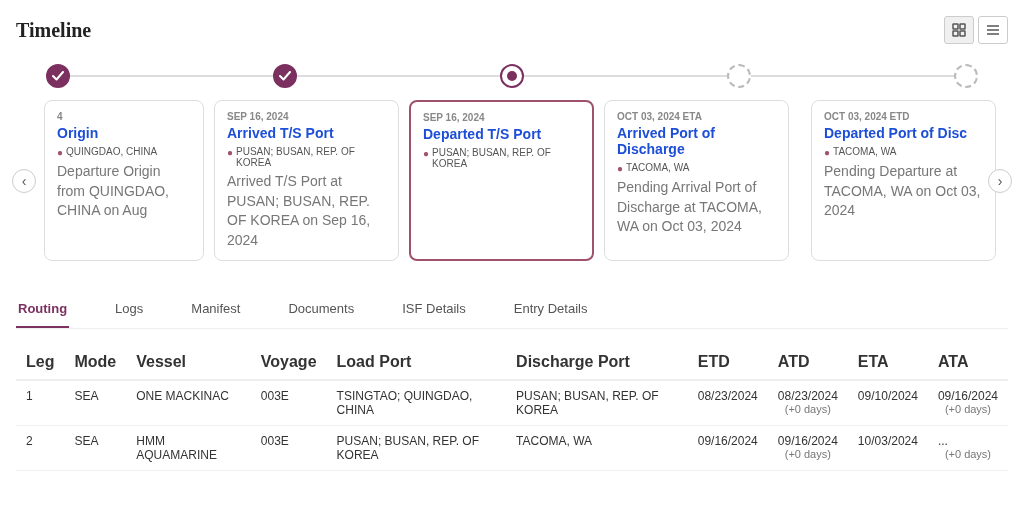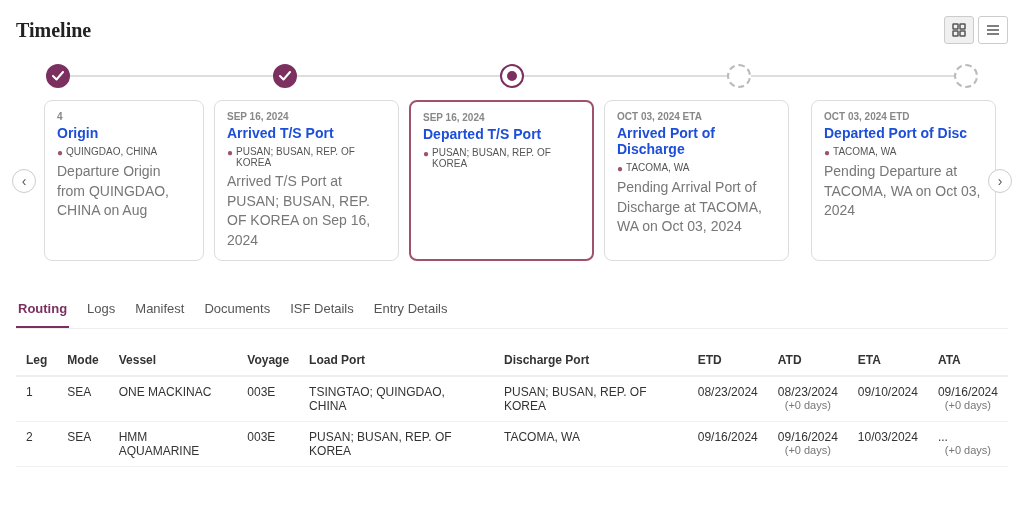--- a/index.html
+++ b/index.html
@@ -33,29 +33,29 @@
     .cards-scroll { display: flex; gap: 10px; overflow: hidden; width: 100%; padding: 0 28px; }
     .card { min-width: 185px; max-width: 185px; border: 1px solid #ddd; border-radius: 8px; padding: 10px 12px; background: #fff; flex-shrink: 0; }
     .card.active { border-color: #a0516e; border-width: 2px; }
     .card .card-date { font-size: 10px; color: #888; margin-bottom: 3px; font-weight: 700; }
     .card .card-title { font-size: 14px; font-weight: 700; color: #1d4ed8; margin-bottom: 5px; }
     .card .card-location { font-size: 10px; color: #555; display: flex; align-items: flex-start; gap: 3px; margin-bottom: 4px; }
     .card .card-desc { font-size: 14px; color: #777; line-height: 1.4; }
     .location-pin { color: #a0516e; font-size: 10px; margin-top: 1px; }
 
     
-    .tabs { display: flex; border-bottom: 1px solid #eee; margin-bottom: 16px; gap: 16px; }
+    .tabs { display: flex; border-bottom: 1px solid #eee; margin-bottom: 16px; gap: 44px; }
     .tab { padding: 10px 2px; cursor: pointer; font-size: 13px; color: #555; border-bottom: 2px solid transparent; font-weight: 400; }
     .tab.active { color: #7b3060; border-bottom-color: #7b3060; font-weight: 600; }
 
     
     .table-wrapper { width: 100%; overflow: visible; }
     table { width: 100%; border-collapse: collapse; font-size: 12px; }
     thead tr { border-bottom: 2px solid #eee; }
-    th { text-align: left; padding: 8px 10px; font-weight: 700; color: #333; font-size: 12px; }
+    th { text-align: left; padding: 8px 10px; font-weight: 700; color: #333; font-size: 16px; }
     tbody tr { border-bottom: 1px solid #f0f0f0; }
     td { padding: 8px 10px; color: #333; vertical-align: top; }
     td .sub { font-size: 11px; color: #777; text-align: center; }
   </style>
 </head>
 <body>
 
 <div class="page">
 
   <div class="header">

